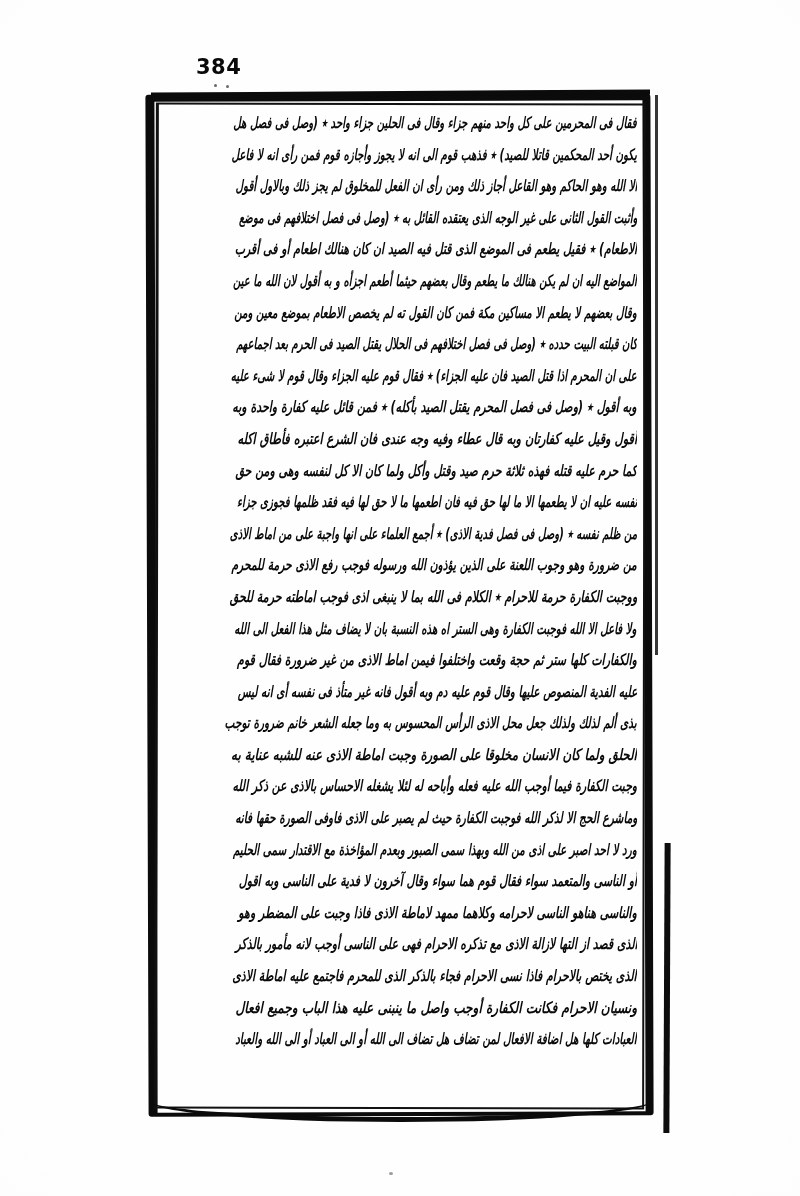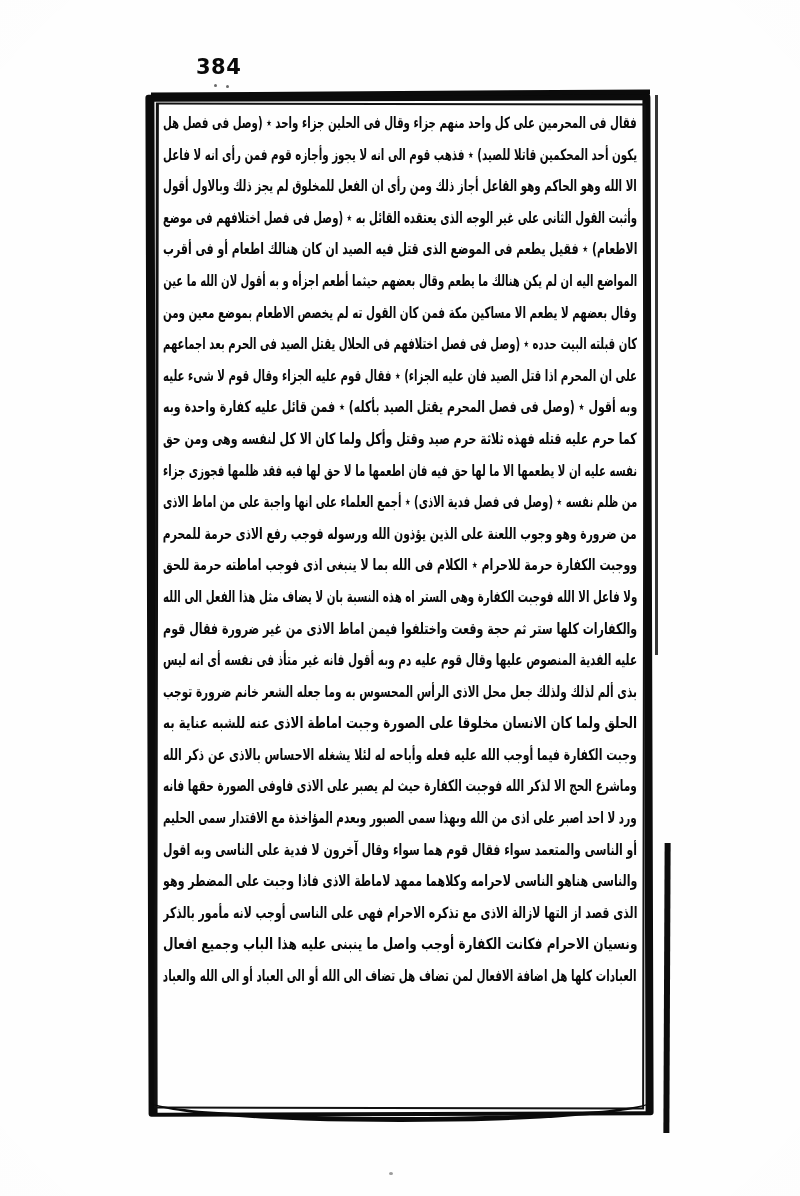--- a/index.html
+++ b/index.html
@@ -101,20 +101,21 @@
   #body-text {
     position: absolute;
     left: 16px;
     right: 15px;
     top: 14px;
     bottom: 12px;
     direction: rtl;
     text-align: justify;
     text-align-last: justify;
     overflow: hidden;
+    font-style: italic;
   }
   .txt-line {
     display: block;
     height: 31.6px;
     line-height: 31.6px;
     font-family: "DejaVu Sans", "Liberation Sans", sans-serif;
     font-size: 15.5px;
     font-weight: 700;
     color: #0a0a0a;
     white-space: nowrap;
@@ -190,36 +191,38 @@
         <div class="txt-line"><span style="transform: scaleX(0.6583);">فقال فى المحرمين على كل واحد منهم جزاء وقال فى الحلين جزاء واحد ٭ (وصل فى فصل هل</span></div>
         <div class="txt-line"><span style="transform: scaleX(0.6648);">يكون أحد المحكمين قاتلا للصيد) ٭ فذهب قوم الى انه لا يجوز وأجازه قوم فمن رأى انه لا فاعل</span></div>
         <div class="txt-line"><span style="transform: scaleX(0.6648);">الا الله وهو الحاكم وهو القاعل أجاز ذلك ومن رأى ان الفعل للمخلوق لم يجز ذلك وبالاول أقول</span></div>
         <div class="txt-line"><span style="transform: scaleX(0.6538);">وأثبت القول الثانى على غير الوجه الذى يعتقده القائل به ٭ (وصل فى فصل اختلافهم فى موضع</span></div>
         <div class="txt-line"><span style="transform: scaleX(0.7033);">الاطعام) ٭ فقيل يطعم فى الموضع الذى قتل فيه الصيد ان كان هنالك اطعام أو فى أقرب</span></div>
         <div class="txt-line"><span style="transform: scaleX(0.6484);">المواضع اليه ان لم يكن هنالك ما يطعم وقال بعضهم حيثما أطعم اجزأه و به أقول لان الله ما عين</span></div>
         <div class="txt-line"><span style="transform: scaleX(0.6657);">وقال بعضهم لا يطعم الا مساكين مكة فمن كان القول ته لم يخصص الاطعام بموضع معين ومن</span></div>
         <div class="txt-line"><span style="transform: scaleX(0.652);">كان قبلته البيت حدده ٭ (وصل فى فصل اختلافهم فى الحلال يقتل الصيد فى الحرم بعد اجماعهم</span></div>
         <div class="txt-line"><span style="transform: scaleX(0.6602);">على ان المحرم اذا قتل الصيد فان عليه الجزاء) ٭ فقال قوم عليه الجزاء وقال قوم لا شىء عليه</span></div>
         <div class="txt-line"><span style="transform: scaleX(0.7085);">وبه أقول ٭ (وصل فى فصل المحرم يقتل الصيد بأكله) ٭ فمن قائل عليه كفارة واحدة وبه</span></div>
+        <div class="txt-line"><span style="transform: scaleX(0.7292);">أقول وقيل عليه كفارتان وبه قال عطاء وفيه وجه عندى فان الشرع اعتبره فأطاق اكله</span></div>
         <div class="txt-line"><span style="transform: scaleX(0.7096);">كما حرم عليه قتله فهذه ثلاثة حرم صيد وقتل وأكل ولما كان الا كل لنفسه وهى ومن حق</span></div>
         <div class="txt-line"><span style="transform: scaleX(0.6547);">نفسه عليه ان لا يطعمها الا ما لها حق فيه فان اطعمها ما لا حق لها فيه فقد ظلمها فجوزى جزاء</span></div>
         <div class="txt-line"><span style="transform: scaleX(0.6538);">من ظلم نفسه ٭ (وصل فى فصل فدية الاذى) ٭ أجمع العلماء على انها واجبة على من اماط الاذى</span></div>
         <div class="txt-line"><span style="transform: scaleX(0.692);">من ضرورة وهو وجوب اللعنة على الذين يؤذون الله ورسوله فوجب رفع الاذى حرمة للمحرم</span></div>
         <div class="txt-line"><span style="transform: scaleX(0.7096);">ووجبت الكفارة حرمة للاحرام ٭ الكلام فى الله بما لا ينبغى اذى فوجب اماطته حرمة للحق</span></div>
         <div class="txt-line"><span style="transform: scaleX(0.6611);">ولا فاعل الا الله فوجبت الكفارة وهى الستر اه هذه النسبة بان لا يضاف مثل هذا الفعل الى الله</span></div>
         <div class="txt-line"><span style="transform: scaleX(0.7128);">والكفارات كلها ستر ثم حجة وقعت واختلفوا فيمن اماط الاذى من غير ضرورة فقال قوم</span></div>
         <div class="txt-line"><span style="transform: scaleX(0.6781);">عليه الفدية المنصوص عليها وقال قوم عليه دم وبه أقول فانه غير متأذ فى نفسه أى انه ليس</span></div>
         <div class="txt-line"><span style="transform: scaleX(0.6781);">بذى ألم لذلك ولذلك جعل محل الاذى الرأس المحسوس به وما جعله الشعر خانم ضرورة توجب</span></div>
         <div class="txt-line"><span style="transform: scaleX(0.7645);">الحلق ولما كان الانسان مخلوقا على الصورة وجبت اماطة الاذى عنه للشبه عناية به</span></div>
         <div class="txt-line"><span style="transform: scaleX(0.7012);">وجبت الكفارة فيما أوجب الله عليه فعله وأباحه له لئلا يشغله الاحساس بالاذى عن ذكر الله</span></div>
         <div class="txt-line"><span style="transform: scaleX(0.6801);">وماشرع الحج الا لذكر الله فوجبت الكفارة حيث لم يصبر على الاذى فاوفى الصورة حقها فانه</span></div>
         <div class="txt-line"><span style="transform: scaleX(0.6723);">ورد لا احد اصبر على اذى من الله وبهذا سمى الصبور وبعدم المؤاخذة مع الاقتدار سمى الحليم</span></div>
         <div class="txt-line"><span style="transform: scaleX(0.7022);">أو الناسى والمتعمد سواء فقال قوم هما سواء وقال آخرون لا فدية على الناسى وبه اقول</span></div>
         <div class="txt-line"><span style="transform: scaleX(0.7117);">والناسى هناهو الناسى لاحرامه وكلاهما ممهد لاماطة الاذى فاذا وجبت على المضطر وهو</span></div>
         <div class="txt-line"><span style="transform: scaleX(0.7022);">الذى قصد از التها لازالة الاذى مع تذكره الاحرام فهى على الناسى أوجب لانه مأمور بالذكر</span></div>
+        <div class="txt-line"><span style="transform: scaleX(0.7075);">الذى يختص بالاحرام فاذا نسى الاحرام فجاء بالذكر الذى للمحرم فاجتمع عليه اماطة الاذى</span></div>
         <div class="txt-line"><span style="transform: scaleX(0.7796);">ونسيان الاحرام فكانت الكفارة أوجب واصل ما ينبنى عليه هذا الباب وجميع افعال</span></div>
         <div class="txt-line"><span style="transform: scaleX(0.6695);">العبادات كلها هل اضافة الافعال لمن تضاف هل تضاف الى الله أو الى العباد أو الى الله والعباد</span></div>
       </div>
   </div>
 
   <div id="artifact-right-edge"></div>
   <div id="artifact-right-bar"></div>
   <div id="artifact-speck-a"></div>
   <div id="artifact-speck-b"></div>
   <div id="artifact-speck-c"></div>

